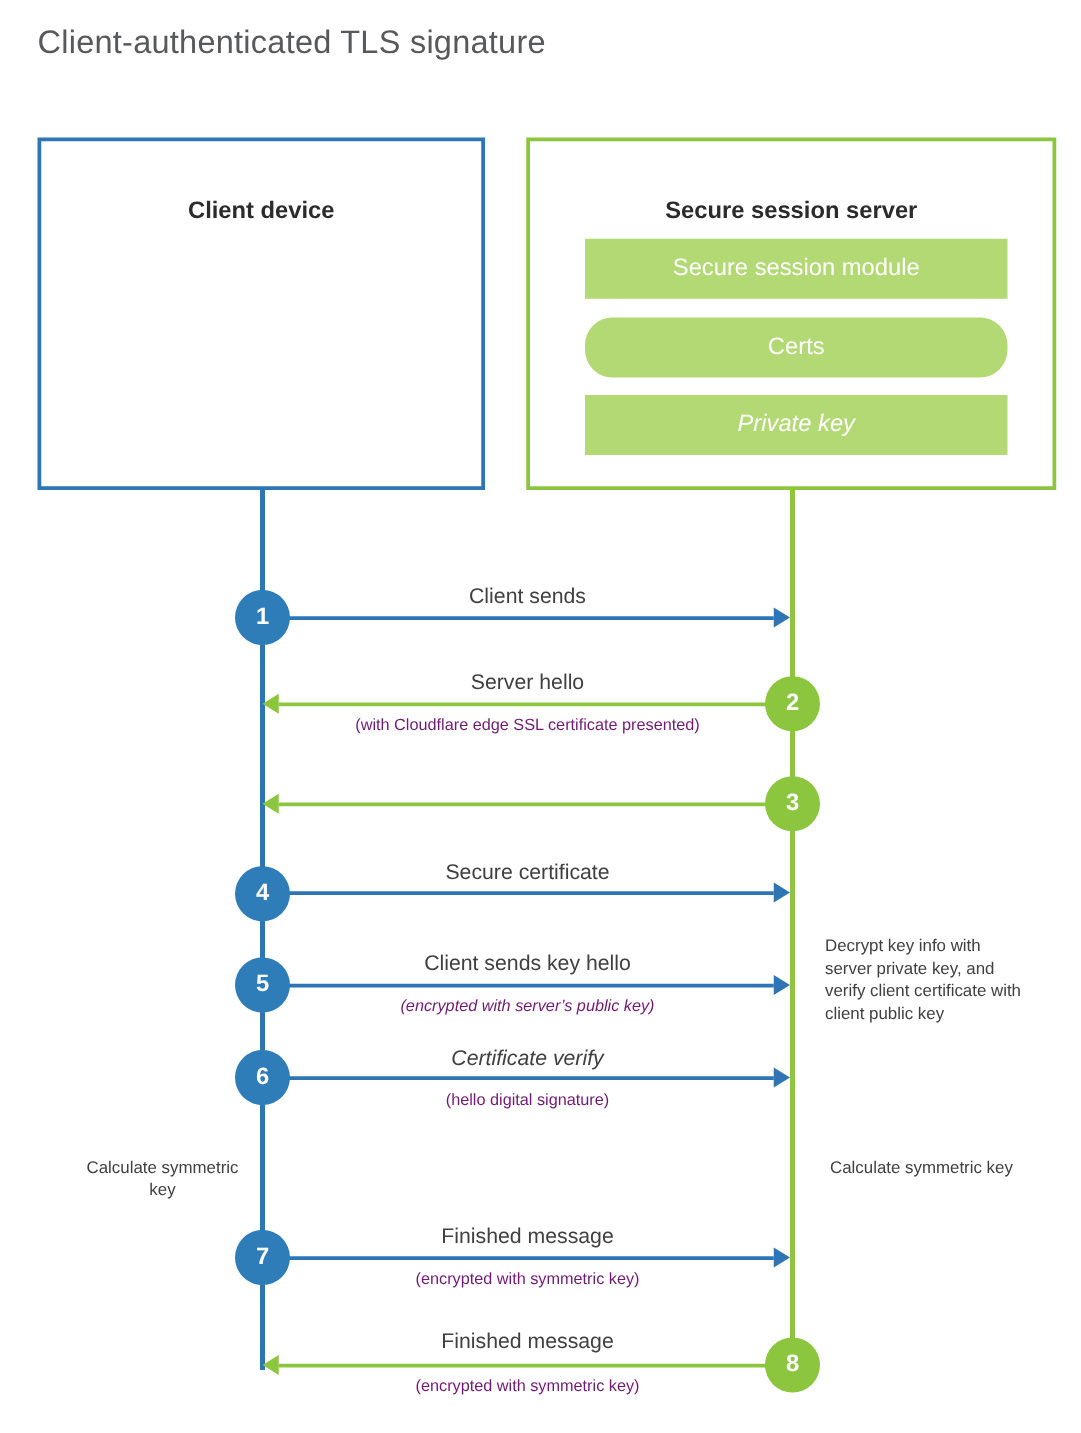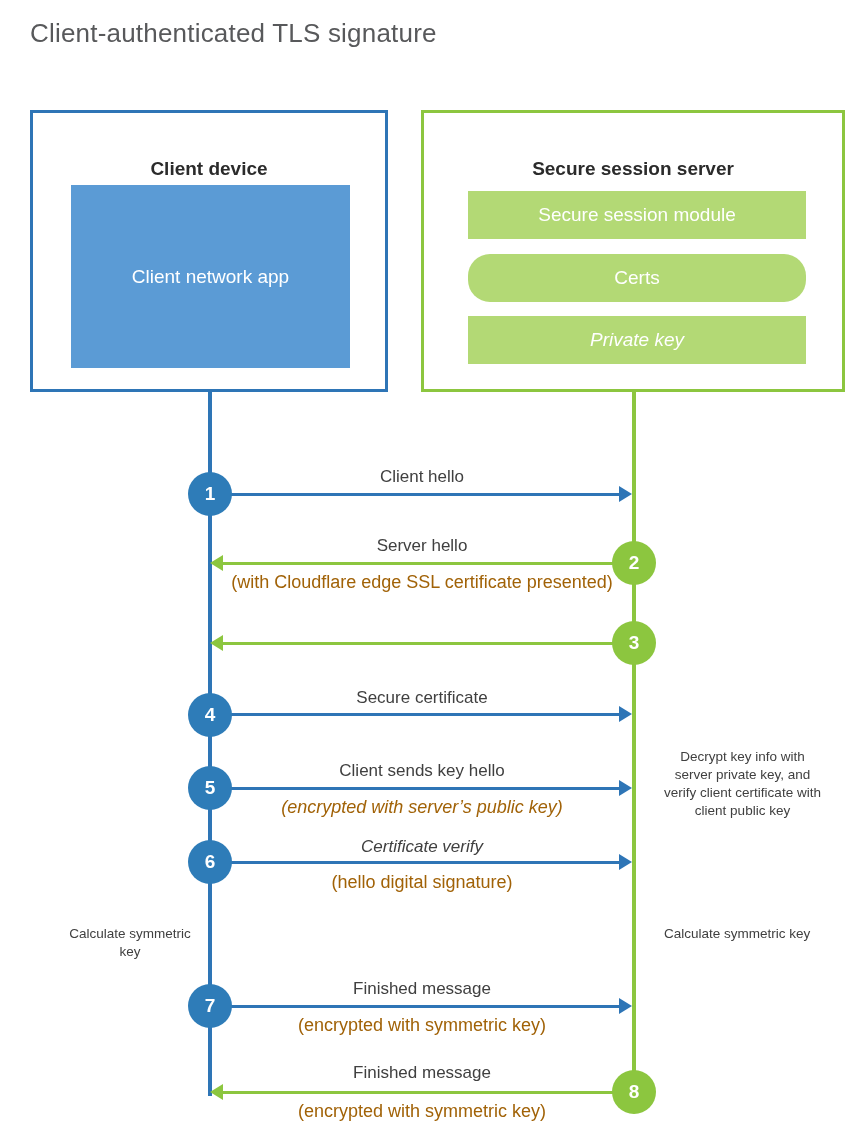--- a/index.html
+++ b/index.html
@@ -154,22 +154,22 @@
   .msg-label {
     position: absolute;
     text-align: center;
     font-size: 17px;
     color: #404040;
     white-space: nowrap;
   }
   .msg-sub {
     position: absolute;
     text-align: center;
-    font-size: 18px;
-    color: #a16207;
+    font-size: 13px;
+    color: #701a75;
     white-space: nowrap;
   }
 
   
   .side-note {
     position: absolute;
     font-size: 13.5px;
     line-height: 18px;
     color: #404040;
   }
@@ -182,46 +182,45 @@
   .side-note.right-calc {
     left: 664px;
     top: 925px;
     width: 150px;
     text-align: left;
   }
   .side-note.right-decrypt {
     left: 660px;
     top: 748px;
     width: 165px;
-    text-align: center;
+    text-align: left;
   }
 </style>
 </head>
 <body>
 
 <div id="stage">
 
   <div class="page-title">Client-authenticated TLS signature</div>
 
   <div class="party-box client">
     <div class="party-title">Client device</div>
-    <div class="client-app">Client network app</div>
   </div>
 
   <div class="party-box server">
     <div class="party-title">Secure session server</div>
     <div class="server-bar b0">Secure session module</div>
     <div class="server-bar b1">Certs</div>
     <div class="server-bar b2">Private key</div>
   </div>
 
   <div class="lifeline client-line"></div>
   <div class="lifeline server-line"></div>
 
-  <div class="msg-label" style="left:210px; top:467px; width:424px;">Client hello</div>
+  <div class="msg-label" style="left:210px; top:467px; width:424px;">Client sends</div>
   <div class="arrow-line blue" style="left:210px; top:493px; width:409px;"></div>
   <div class="arrow-head right-blue" style="left:619px; top:486px;"></div>
   <div class="badge blue" style="left:188px; top:472px;">1</div>
 
   <div class="msg-label" style="left:210px; top:536px; width:424px;">Server hello</div>
   <div class="arrow-line green" style="left:223px; top:562px; width:411px;"></div>
   <div class="arrow-head left-green" style="left:210px; top:555px;"></div>
   <div class="msg-sub" style="left:210px; top:572px; width:424px;">(with Cloudflare edge SSL certificate presented)</div>
   <div class="badge green" style="left:612px; top:541px;">2</div>
 

